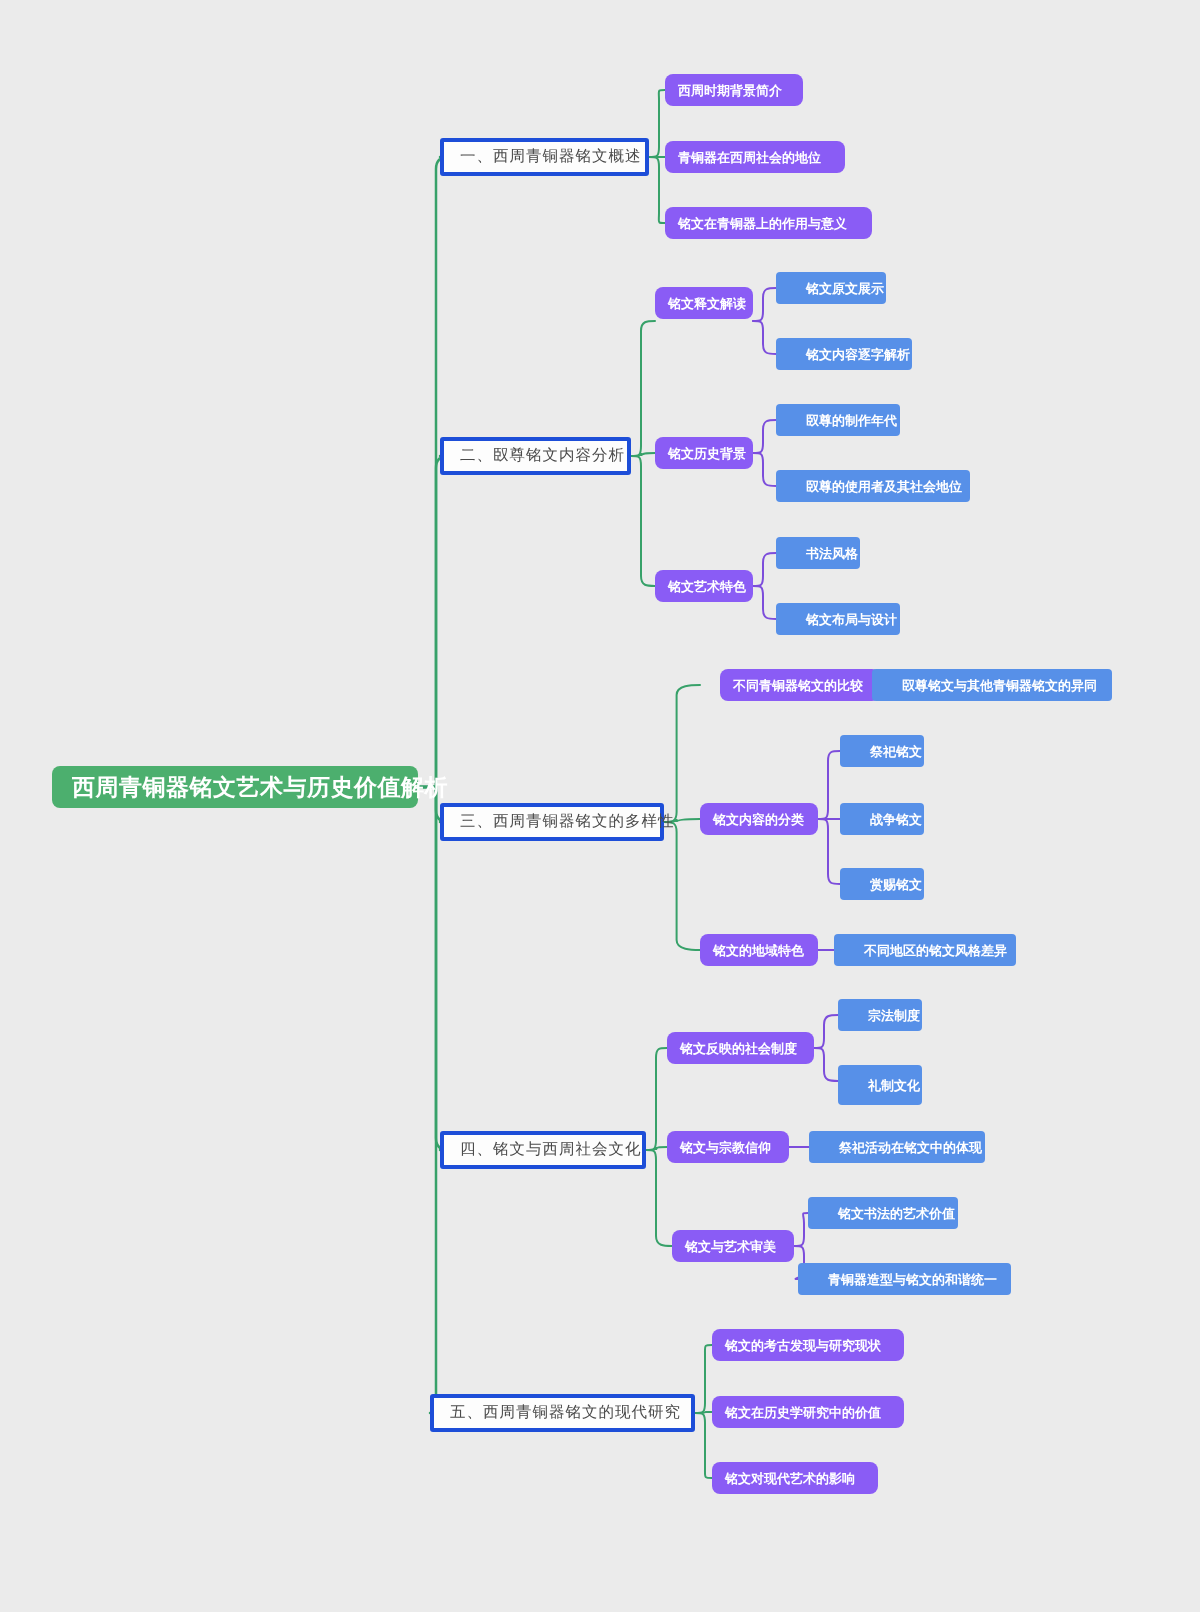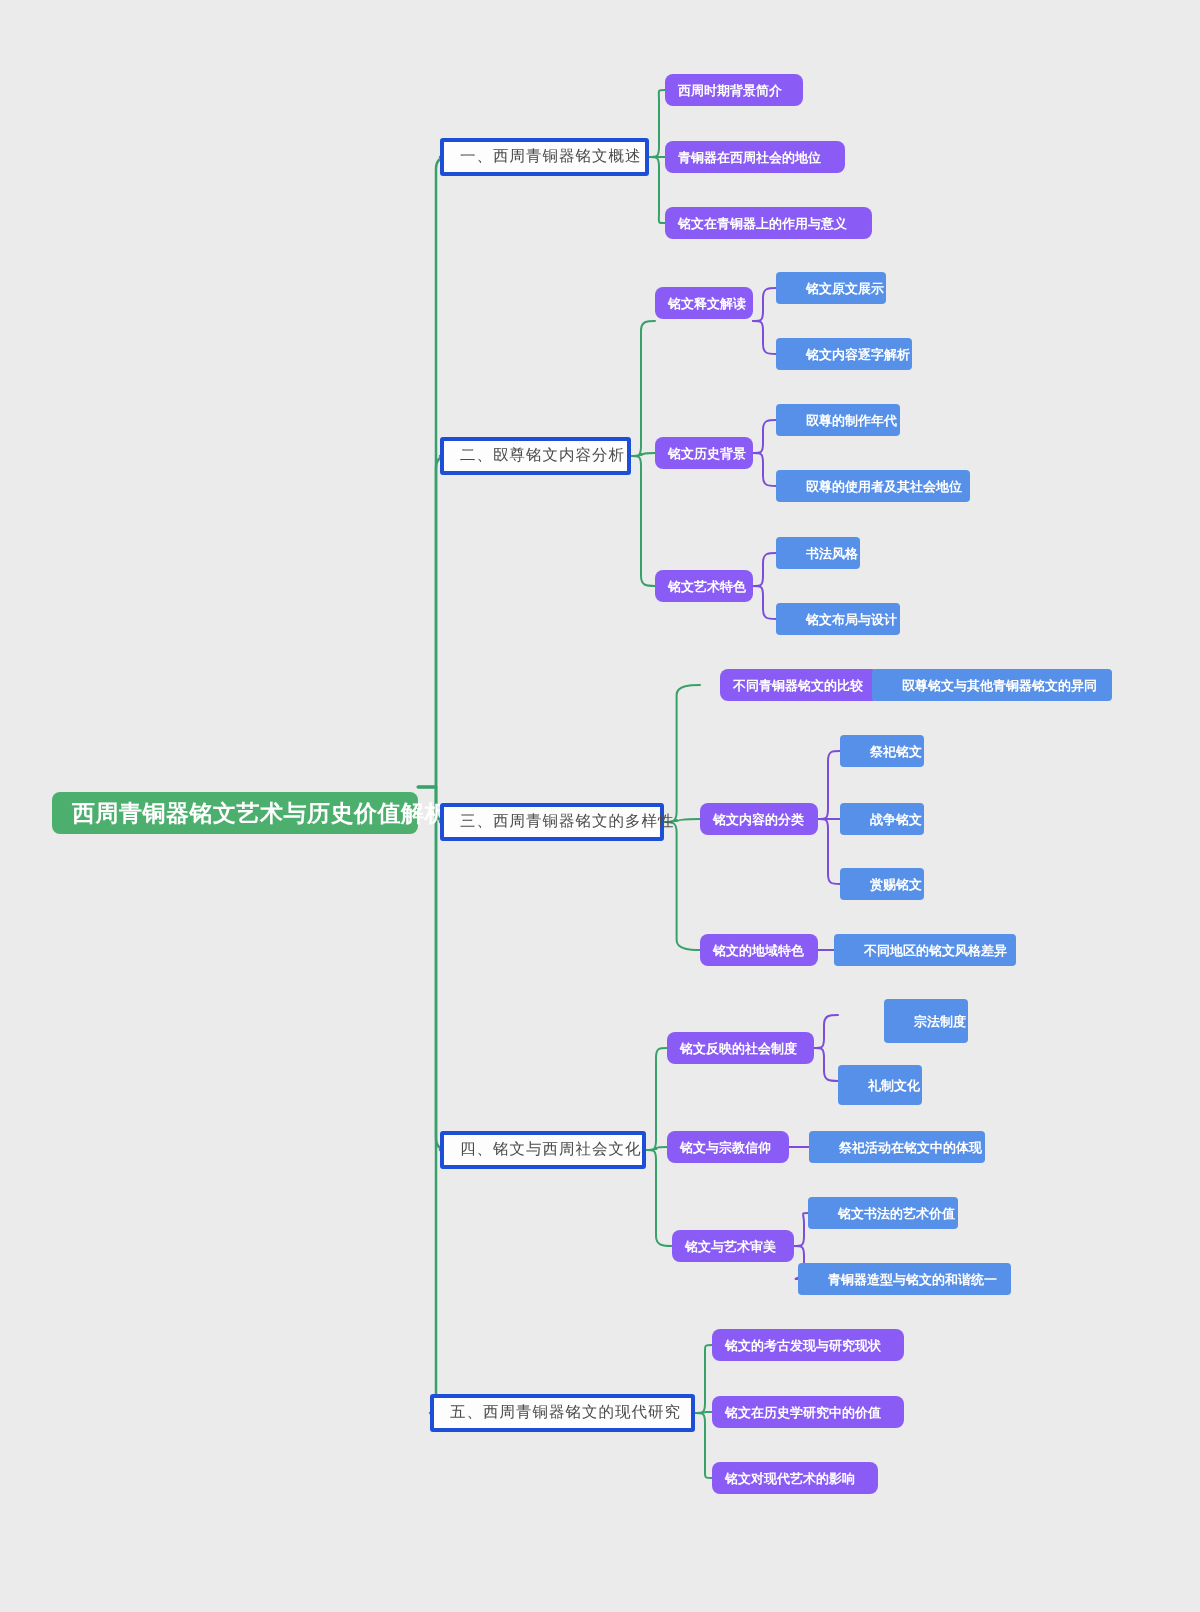--- a/index.html
+++ b/index.html
@@ -111,21 +111,21 @@
       <path d="M 789 1147 C 797 1147, 799 1147, 799 1147 L 799 1147 C 799 1147, 801 1147, 809 1147" fill="none" stroke="#7c4ddb" stroke-width="2" stroke-linecap="round"></path>
       <path d="M 646 1150 C 654 1150, 656 1150, 656 1160 L 656 1236 C 656 1246, 664 1246, 672 1246" fill="none" stroke="#37a169" stroke-width="2" stroke-linecap="round"></path>
       <path d="M 794 1246 C 802 1246, 804 1246, 804 1236 L 804 1223 C 804 1213, 800 1213, 808 1213" fill="none" stroke="#7c4ddb" stroke-width="2" stroke-linecap="round"></path>
       <path d="M 794 1246 C 802 1246, 804 1246, 804 1256 L 804 1269 C 804 1279, 790 1279, 798 1279" fill="none" stroke="#7c4ddb" stroke-width="2" stroke-linecap="round"></path>
       <path d="M 418 787 L 436 787 L 436 1401 Q 436 1413, 448 1413 L 430 1413" fill="none" stroke="#37a169" stroke-width="2.5" stroke-linecap="round" stroke-linejoin="round"></path>
       <path d="M 695 1413 C 703 1413, 705 1413, 705 1403 L 705 1355 C 705 1345, 704 1345, 712 1345" fill="none" stroke="#37a169" stroke-width="2" stroke-linecap="round"></path>
       <path d="M 695 1413 C 703 1413, 705 1413, 705 1412 L 705 1413 C 705 1412, 704 1412, 712 1412" fill="none" stroke="#37a169" stroke-width="2" stroke-linecap="round"></path>
       <path d="M 695 1413 C 703 1413, 705 1413, 705 1423 L 705 1468 C 705 1478, 704 1478, 712 1478" fill="none" stroke="#37a169" stroke-width="2" stroke-linecap="round"></path>
     </svg>
   <div id="nodes">
-      <div class="node n-root" style="left: 52px; top: 766px; width: 366px; height: 42px; margin-top: 26px;">
+      <div class="node n-root" style="left: 52px; top: 766px; width: 366px; height: 42px;">
         <span>西周青铜器铭文艺术与历史价值解析</span>
       </div>
       <div class="node n-l1" style="left: 440px; top: 138px; width: 209px; height: 38px;">
         <span>一、西周青铜器铭文概述</span>
       </div>
       <div class="node n-l2" style="left: 665px; top: 74px; width: 138px; height: 32px;">
         <span>西周时期背景简介</span>
       </div>
       <div class="node n-l2" style="left: 665px; top: 141px; width: 180px; height: 32px;">
         <span>青铜器在西周社会的地位</span>
@@ -189,21 +189,21 @@
       </div>
       <div class="node n-l3" style="left: 834px; top: 934px; width: 182px; height: 32px;">
         <span>不同地区的铭文风格差异</span>
       </div>
       <div class="node n-l1" style="left: 440px; top: 1131px; width: 206px; height: 38px;">
         <span>四、铭文与西周社会文化</span>
       </div>
       <div class="node n-l2" style="left: 667px; top: 1032px; width: 147px; height: 32px;">
         <span>铭文反映的社会制度</span>
       </div>
-      <div class="node n-l3" style="left: 884px; top: 999px; width: 84px; height: 44px;">
+      <div class="node n-l3" style="left: 838px; top: 999px; width: 84px; height: 32px;">
         <span>宗法制度</span>
       </div>
       <div class="node n-l3" style="left: 838px; top: 1065px; width: 84px; height: 40px;">
         <span>礼制文化</span>
       </div>
       <div class="node n-l2" style="left: 667px; top: 1131px; width: 122px; height: 32px;">
         <span>铭文与宗教信仰</span>
       </div>
       <div class="node n-l3" style="left: 809px; top: 1131px; width: 176px; height: 32px;">
         <span>祭祀活动在铭文中的体现</span>

